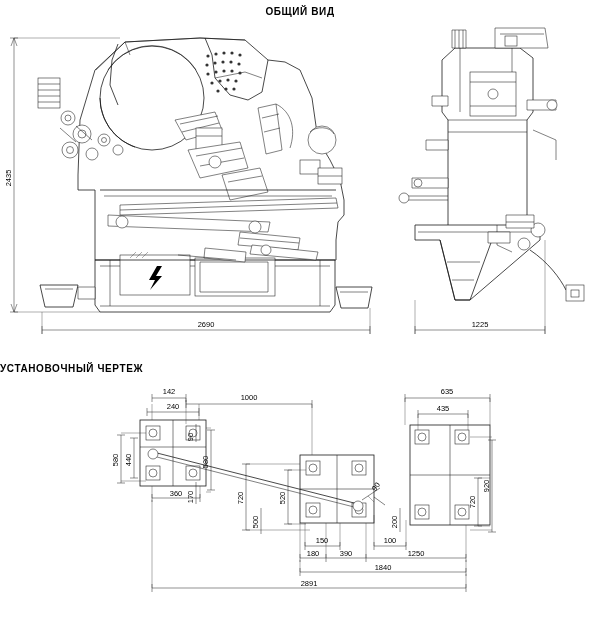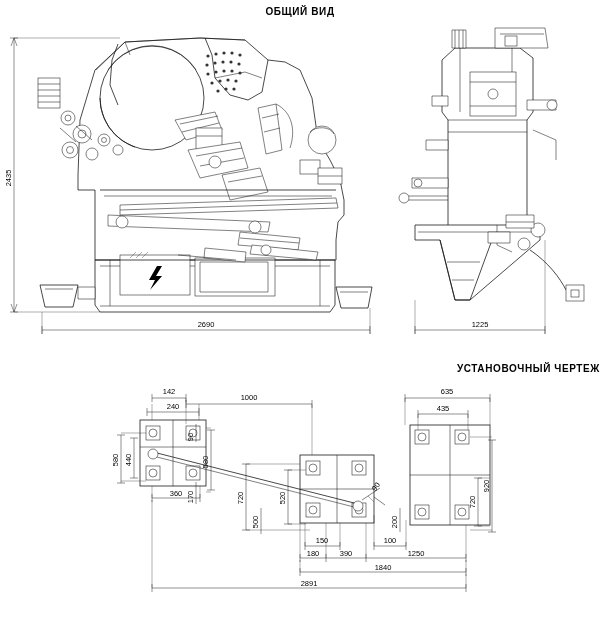--- a/index.html
+++ b/index.html
@@ -29,21 +29,21 @@
     color: #000;
   }
   #title-top {
     left: 0; top: 6px;
     width: 600px;
     text-align: center;
   }
   #title-bottom {
     left: 0; top: 363px;
     width: 600px;
-    text-align: right;
+    text-align: left;
   }
   svg.layer {
     position: absolute;
     left: 0;
     top: 0;
   }
   .dimtext {
     font-family: "Liberation Sans", sans-serif;
     font-size: 7.5px;
     fill: #000;

